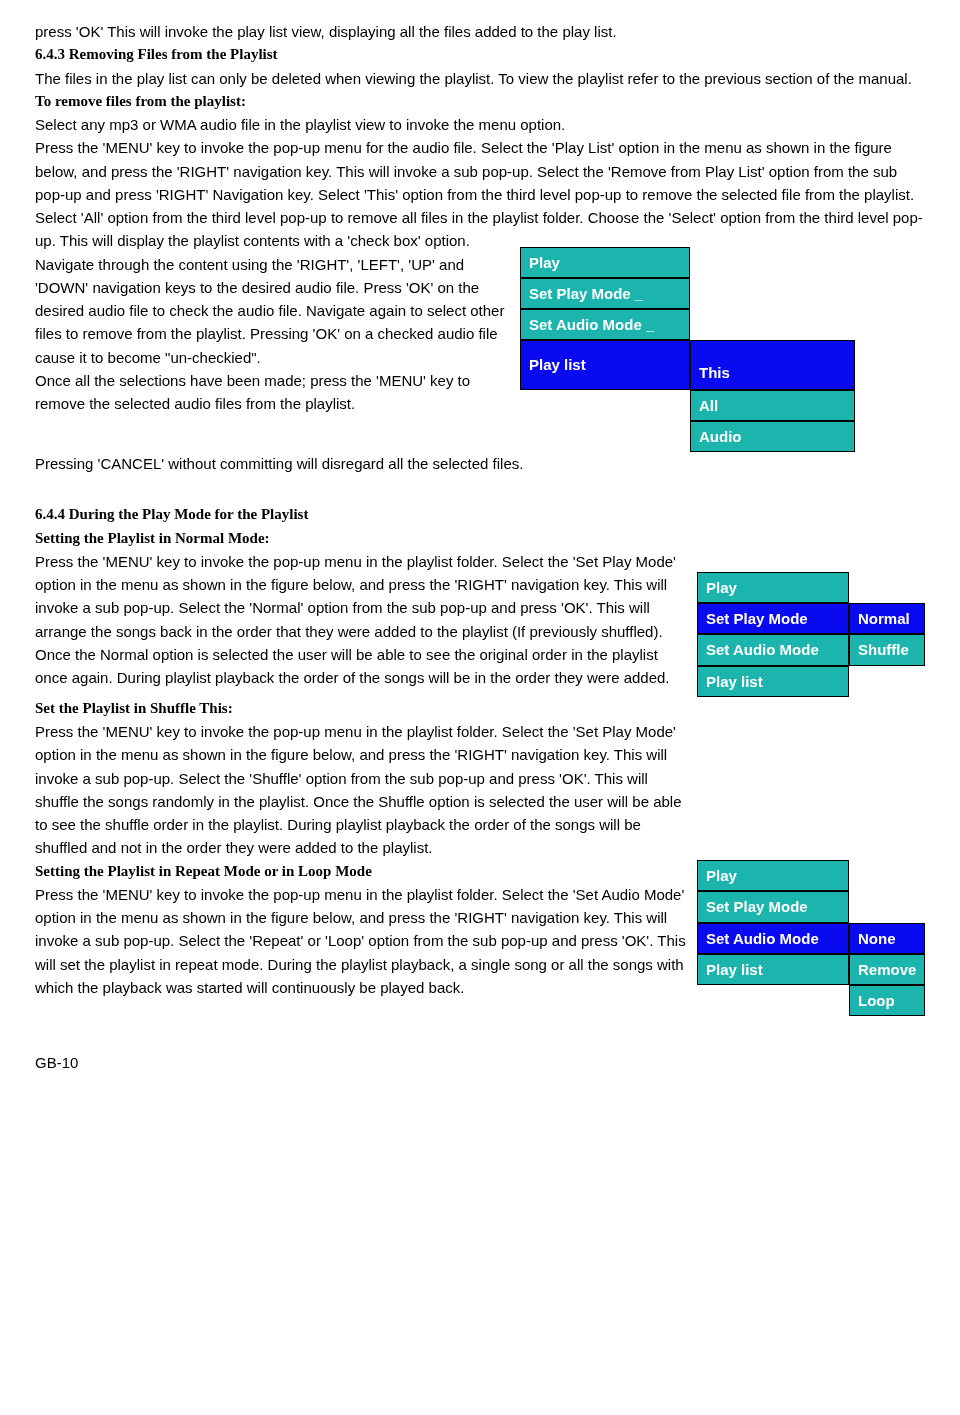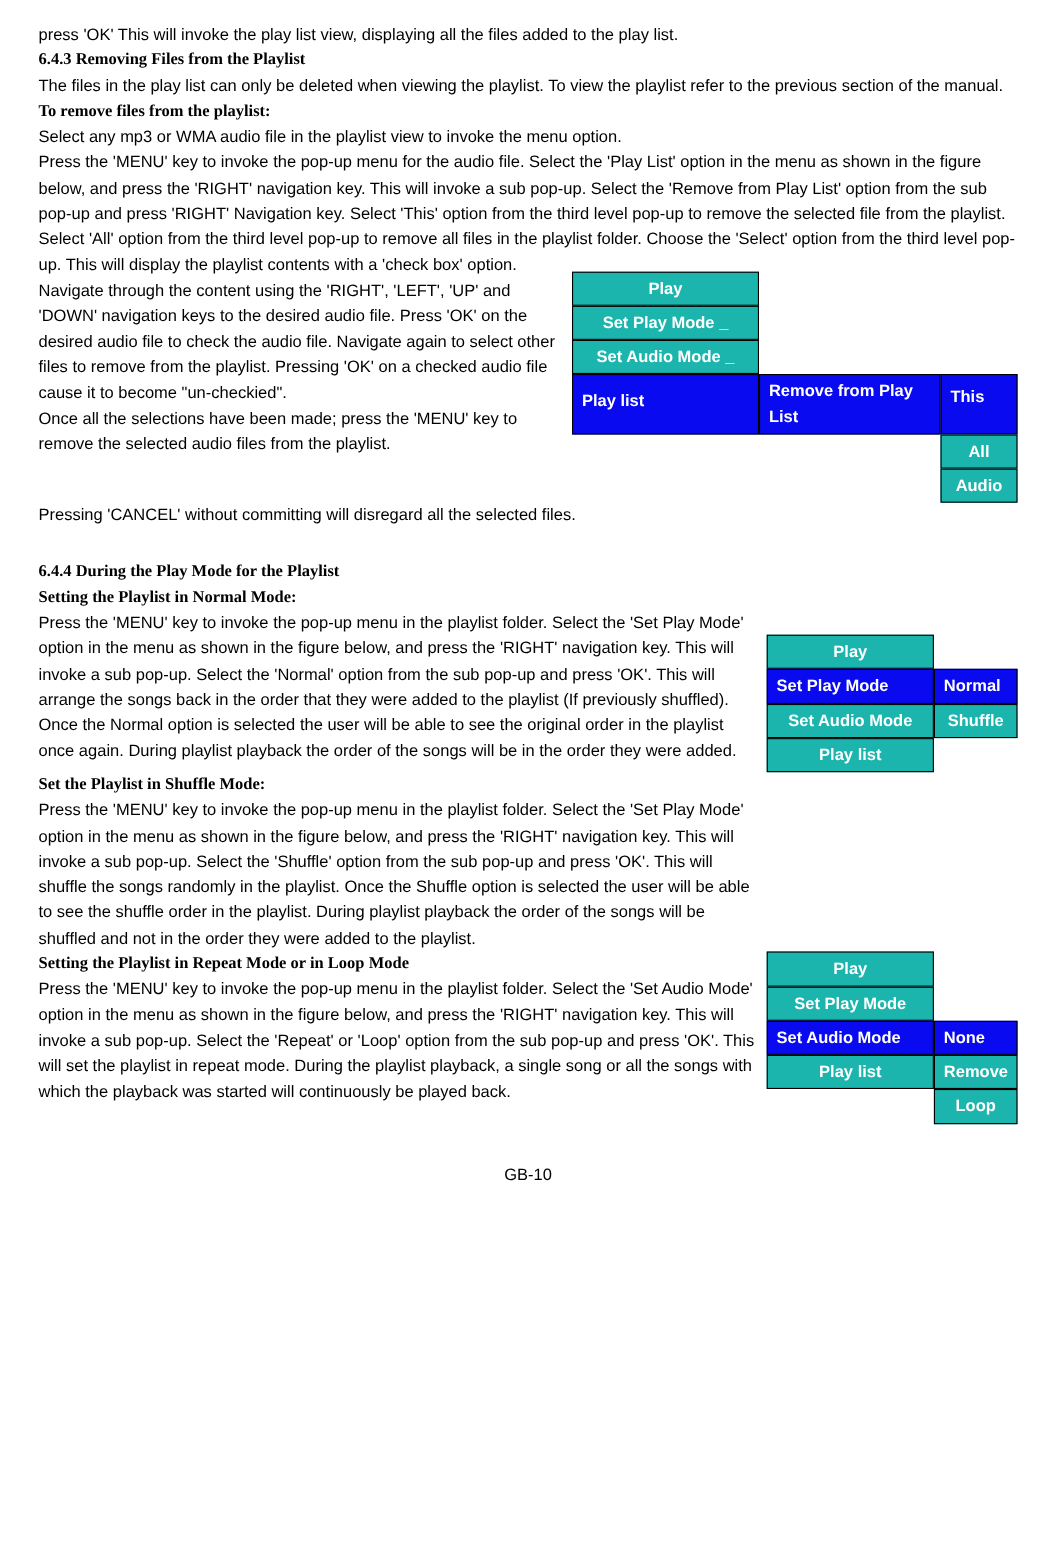--- a/index.html
+++ b/index.html
@@ -8,21 +8,21 @@
     font-family: Arial, Helvetica, sans-serif;
     font-size: 15px;
     line-height: 1.55;
     color: #000;
     width: 960px;
     box-sizing: border-box;
   }
   .bold { font-weight: bold; font-family: Liberation Serif, serif; }
   .section-gap { margin-top: 28px; }
   .clear { clear: both; }
-  .page-num { text-align: center; margin-top: 35px; font-size:15px;}
+  .page-num { text-align: left; margin-top: 35px; font-size:15px;}
   
   .menu1-wrap {
     float: right;
     margin-left: 12px;
     margin-top: -6px;
   }
   .menu1-grid {
     display: grid;
     grid-template-columns: 170px 165px 70px;
     grid-auto-rows: auto;
@@ -56,21 +56,21 @@
     grid-template-columns: 152px 76px;
   }
   .menu3-grid > div {
     border: 1px solid #000;
     font-weight: bold;
     color: #fff;
     padding: 3px 8px;
     font-size: 15px;
     box-sizing: border-box;
   }
-  .w-teal { background:#1cb5ad;text-align:center; }
+  .w-teal { background:#1cb5ad; }
   .w-blue { background:#0a0af0; }
   .noborder { border:none!important; background:transparent!important;}
   p { margin:0; }
 </style>
 </head>
 <body>
 
 <p>press 'OK' This will invoke the play list view, displaying all the files added to the play list.</p>
 
 <p class="bold">6.4.3 Removing Files from the Playlist</p>
@@ -87,22 +87,21 @@
 
     <div class="w-teal">Set Play Mode _</div>
     <div class="noborder"></div>
     <div class="noborder"></div>
 
     <div class="w-teal">Set Audio Mode _</div>
     <div class="noborder"></div>
     <div class="noborder"></div>
 
     <div class="w-blue" style="padding-top:12px;padding-bottom:12px;">Play list</div>
-    <div class="w-blue">Remove from Play List</div>
-    <div class="w-blue" style="padding-top:8px;">This</div>
+    <div class="w-blue" style="padding-top:20px;">This</div>
 
     <div class="noborder"></div>
     <div class="noborder"></div>
     <div class="w-teal">All</div>
 
     <div class="noborder"></div>
     <div class="noborder"></div>
     <div class="w-teal">Audio</div>
   </div>
 </div>
@@ -128,21 +127,21 @@
     <div class="w-teal">Shuffle</div>
 
     <div class="w-teal">Play list</div>
     <div class="noborder"></div>
   </div>
 </div>
 
 <p>Press the 'MENU' key to invoke the pop-up menu in the playlist folder. Select the 'Set Play Mode' option in the menu as shown in the figure below, and press the 'RIGHT' navigation key. This will invoke a sub pop-up. Select the 'Normal' option from the sub pop-up and press 'OK'. This will arrange the songs back in the order that they were added to the playlist (If previously shuffled). Once the Normal option is selected the user will be able to see the original order in the playlist once again. During playlist playback the order of the songs will be in the order they were added.</p>
 <div class="clear"></div>
 
-<p class="bold">Set the Playlist in Shuffle Mode:</p>
+<p class="bold">Set the Playlist in Shuffle This:</p>
 
 <div class="menu3-wrap" style="margin-top:140px;">
   <div class="menu3-grid">
     <div class="w-teal">Play</div>
     <div class="noborder"></div>
 
     <div class="w-teal">Set Play Mode</div>
     <div class="noborder"></div>
 
     <div class="w-blue">Set Audio Mode</div>

